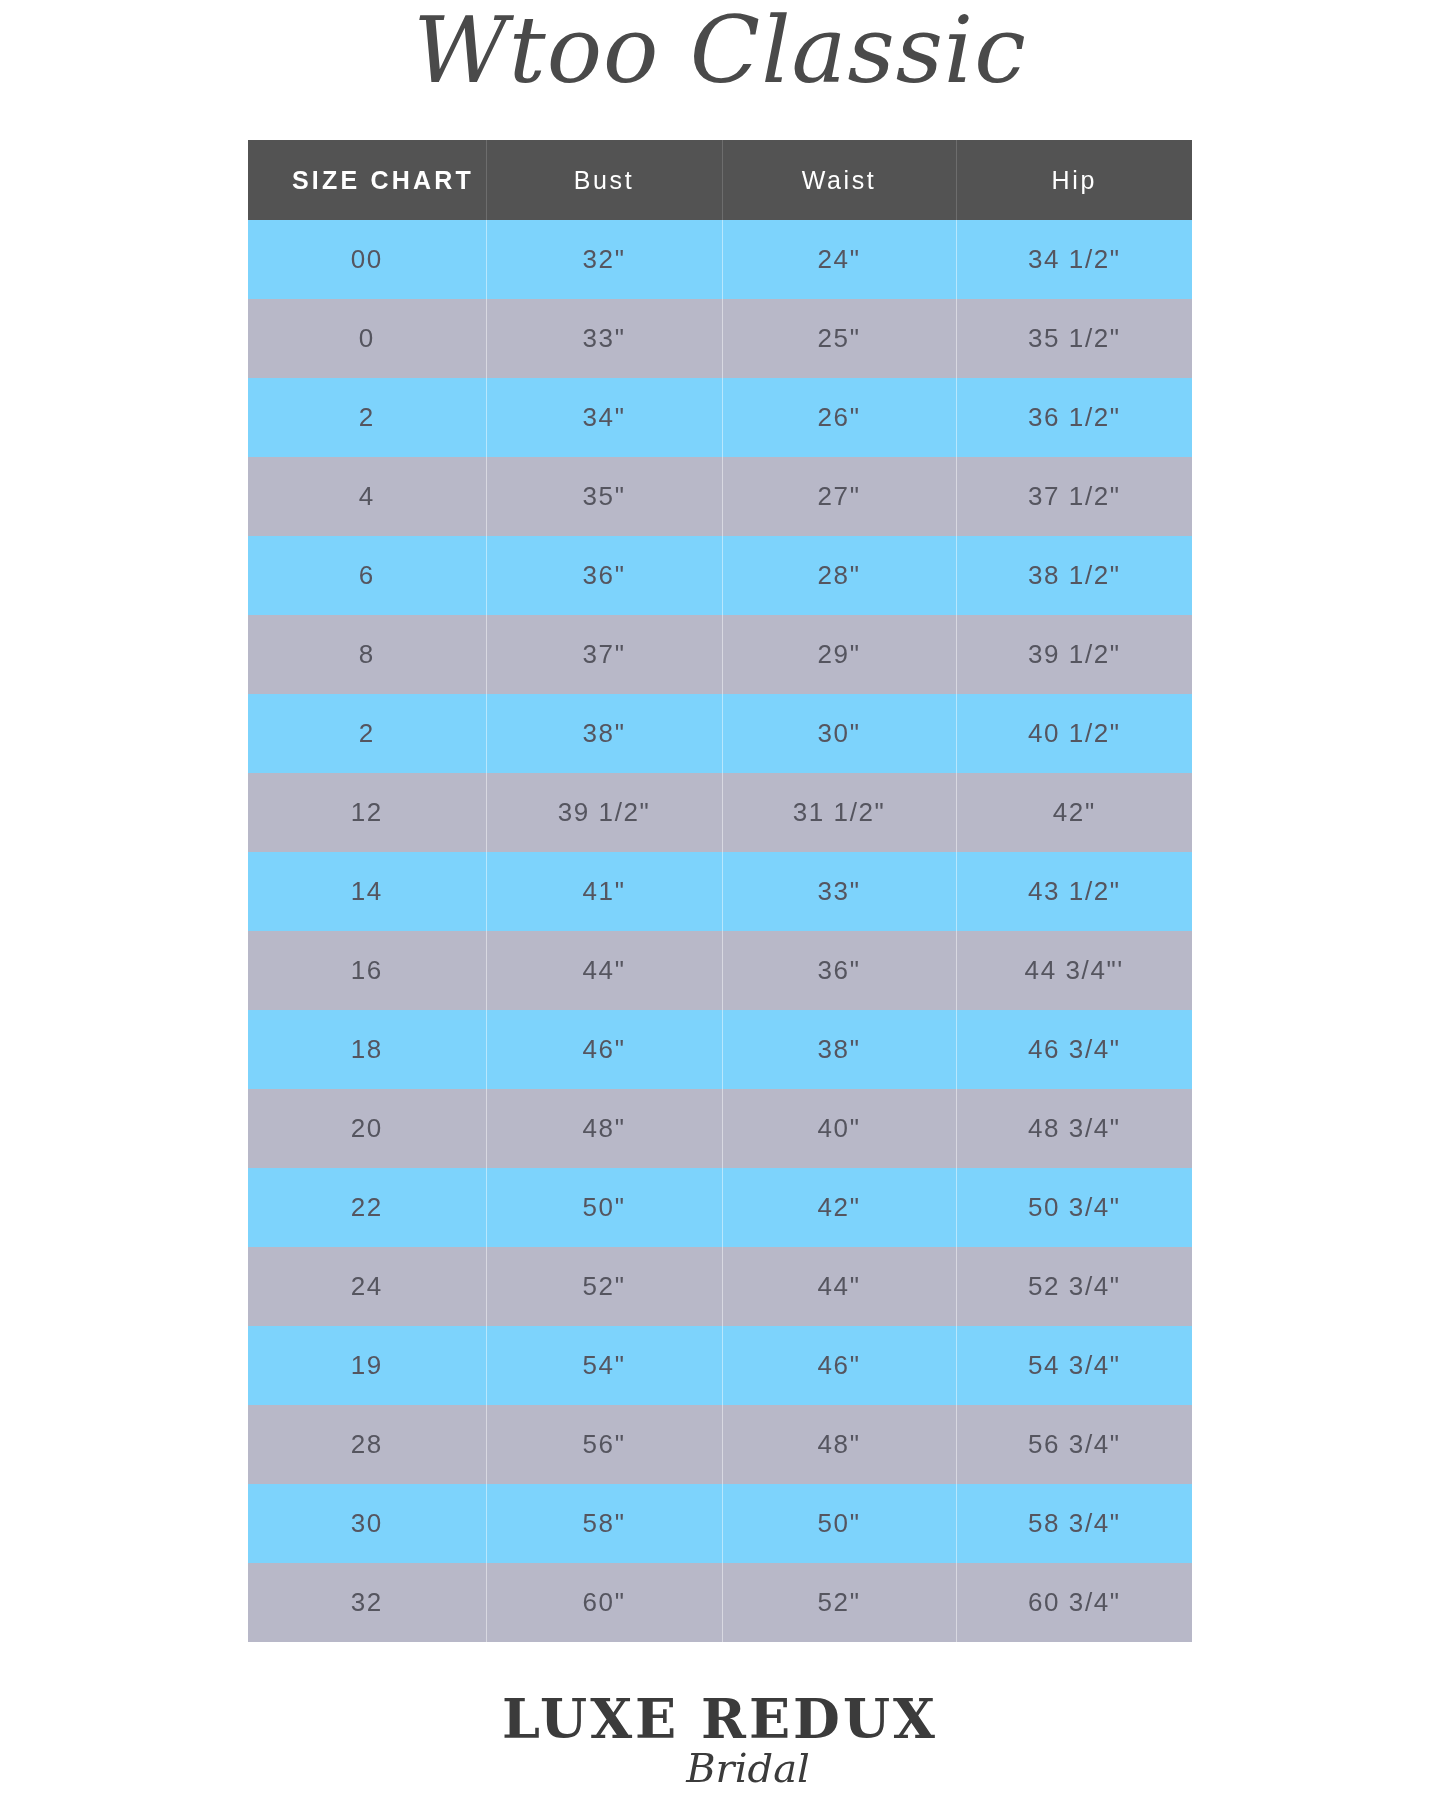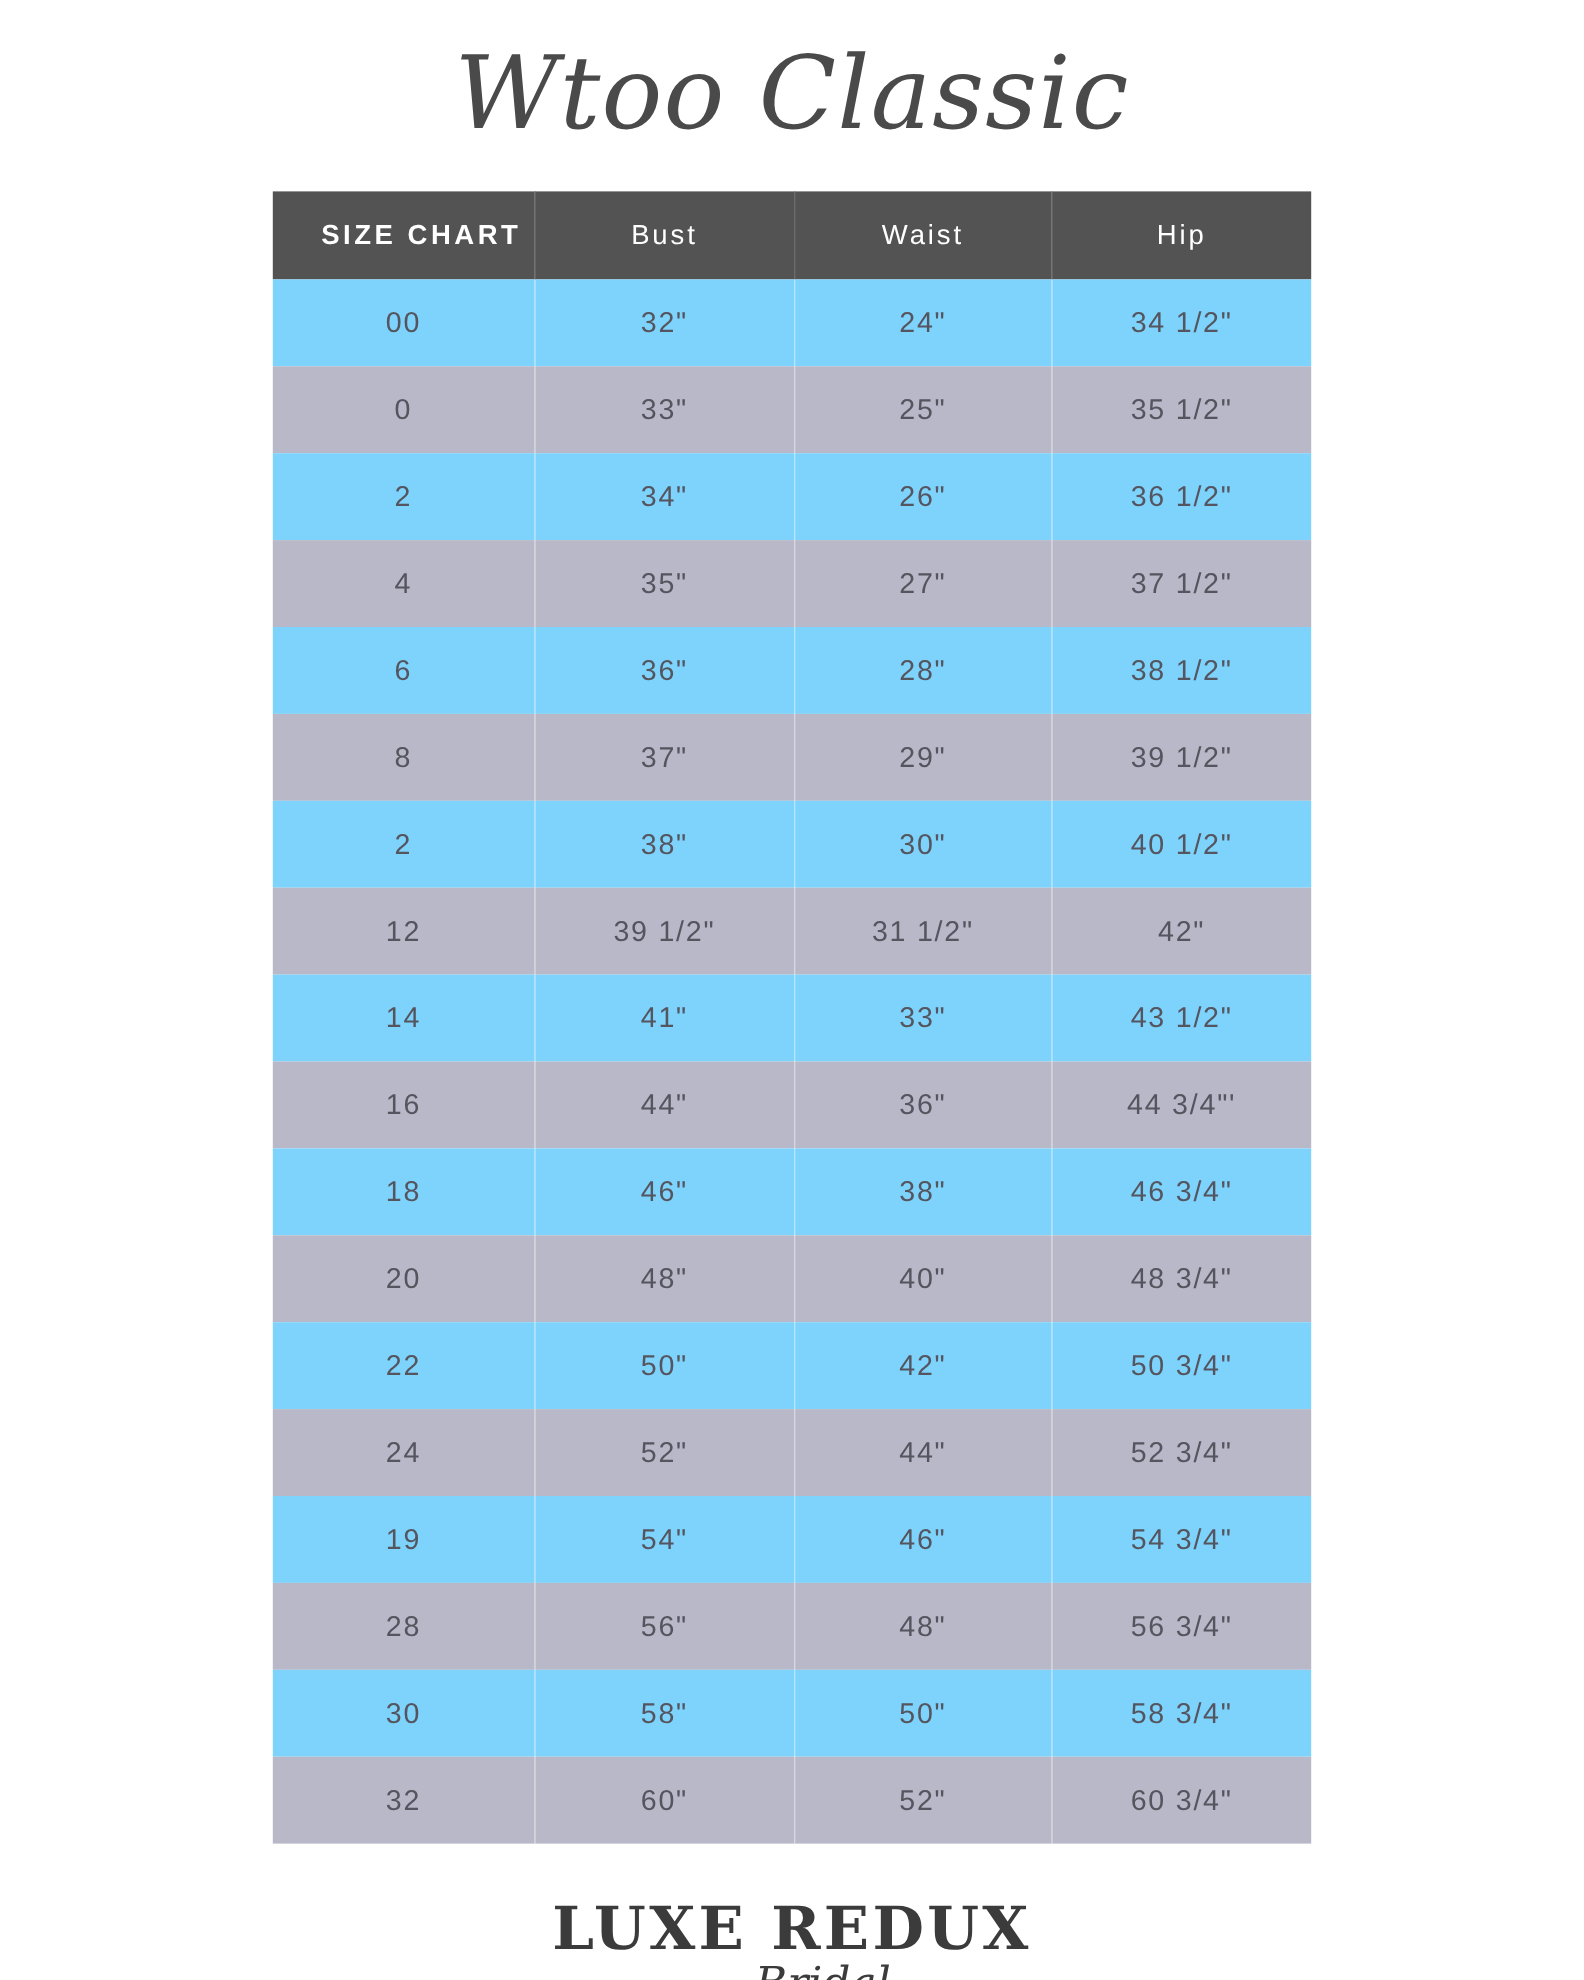--- a/index.html
+++ b/index.html
@@ -21,21 +21,20 @@
     height: 1800px;
     box-sizing: border-box;
     display: flex;
     flex-direction: column;
     align-items: center;
     background: #ffffff;
   }
 
   
   .brand-title {
-    margin-top: 34px;
     height: 112px;
     display: flex;
     align-items: flex-end;
     justify-content: center;
     width: 100%;
   }
   .brand-title svg {
     display: block;
   }
   .brand-script-text {

